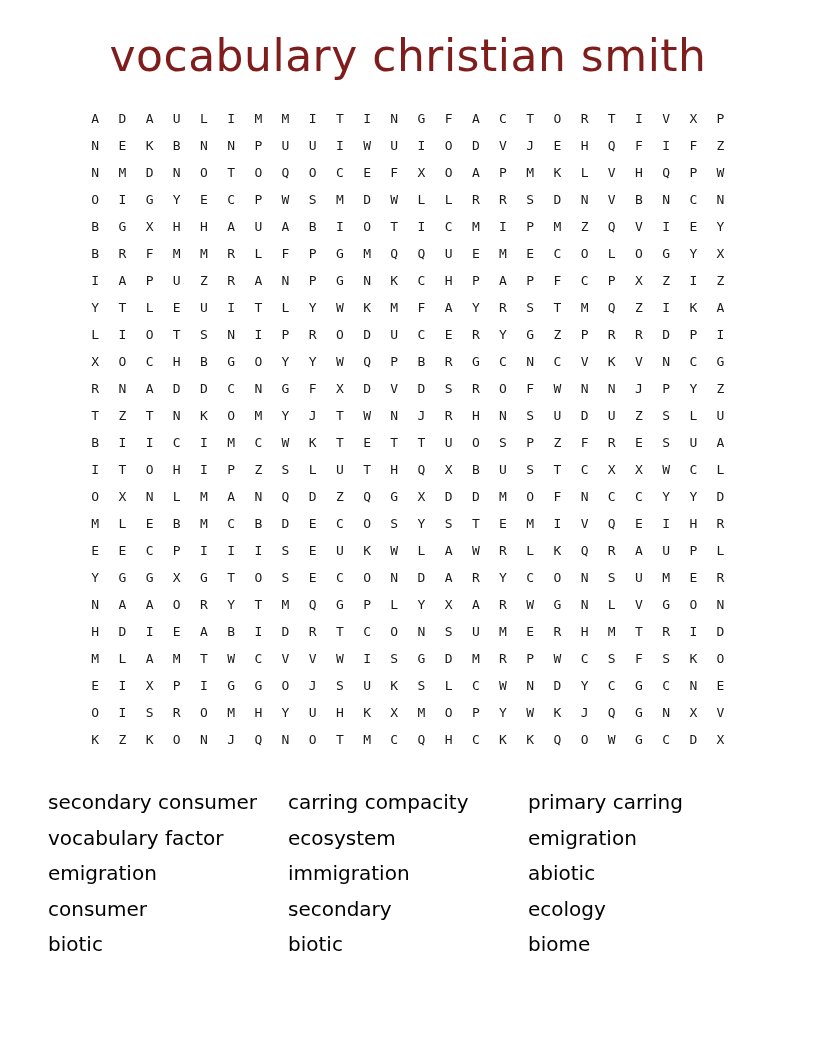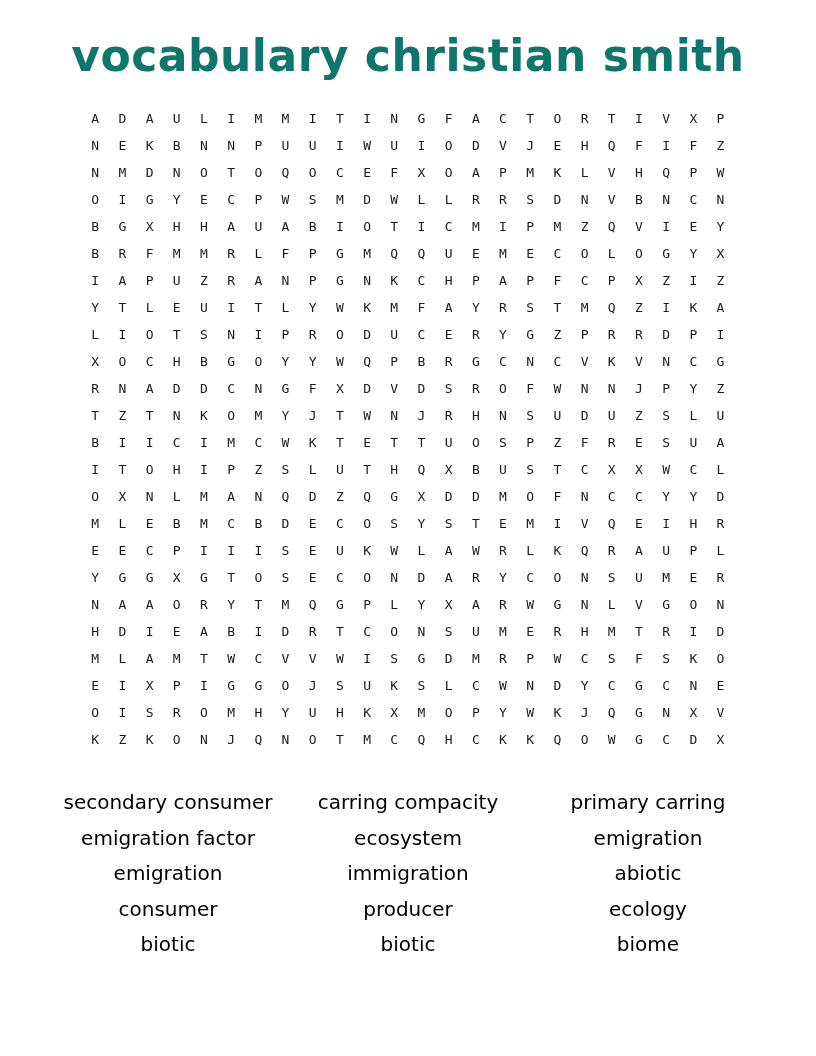--- a/index.html
+++ b/index.html
@@ -15,23 +15,23 @@
     position: relative;
     width: 816px;
     height: 1056px;
     background: #ffffff;
     overflow: hidden;
   }
   .title {
     margin: 30px 0 0 0;
     text-align: center;
     font-size: 44px;
-    font-weight: 700;
+    font-weight: 400;
     letter-spacing: 0.5px;
-    color: #0f766e;
+    color: #7f1d1d;
   }
   .grid {
     display: grid;
     grid-template-columns: repeat(24, 27.2px);
     grid-auto-rows: 27px;
     width: 652.8px;
     margin: 24px auto 0 auto;
   }
   .grid-cell {
     width: 27.2px;
@@ -43,21 +43,20 @@
     font-size: 13px;
     font-weight: 500;
     color: #1a1a1a;
   }
   .words {
     display: flex;
     margin: 32px 0 0 48px;
   }
   .word-col {
     width: 240px;
-    text-align: center;
   }
   .word {
     font-size: 20px;
     line-height: 35.5px;
     color: #000000;
     white-space: nowrap;
   }
 </style>
 </head>
 <body>
@@ -640,30 +639,30 @@
       <div class="grid-cell">W</div>
       <div class="grid-cell">G</div>
       <div class="grid-cell">C</div>
       <div class="grid-cell">D</div>
       <div class="grid-cell">X</div>
     </div>
 
   <div class="words">
       <div class="word-col">
         <div class="word">secondary consumer</div>
-        <div class="word">emigration factor</div>
+        <div class="word">vocabulary factor</div>
         <div class="word">emigration</div>
         <div class="word">consumer</div>
         <div class="word">biotic</div>
       </div>
       <div class="word-col">
         <div class="word">carring compacity</div>
         <div class="word">ecosystem</div>
         <div class="word">immigration</div>
-        <div class="word">producer</div>
+        <div class="word">secondary</div>
         <div class="word">biotic</div>
       </div>
       <div class="word-col">
         <div class="word">primary carring</div>
         <div class="word">emigration</div>
         <div class="word">abiotic</div>
         <div class="word">ecology</div>
         <div class="word">biome</div>
       </div>
     </div>

